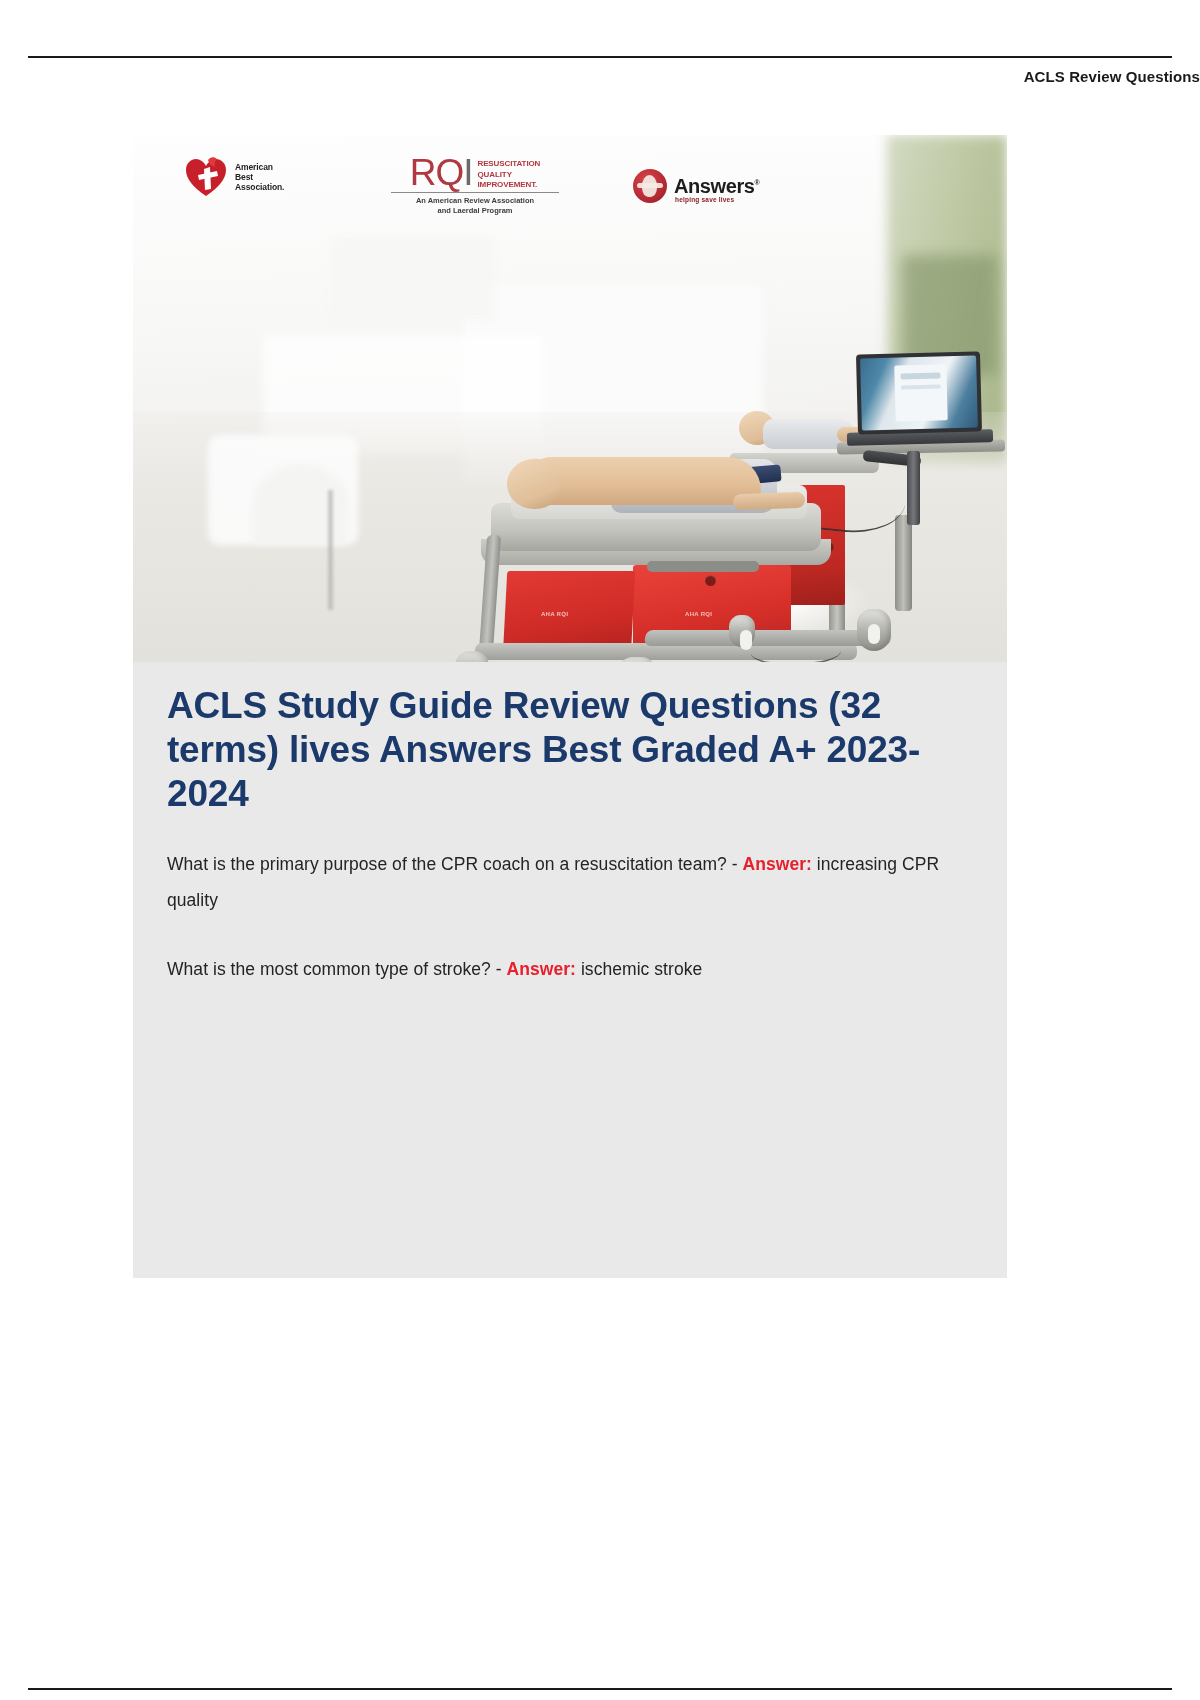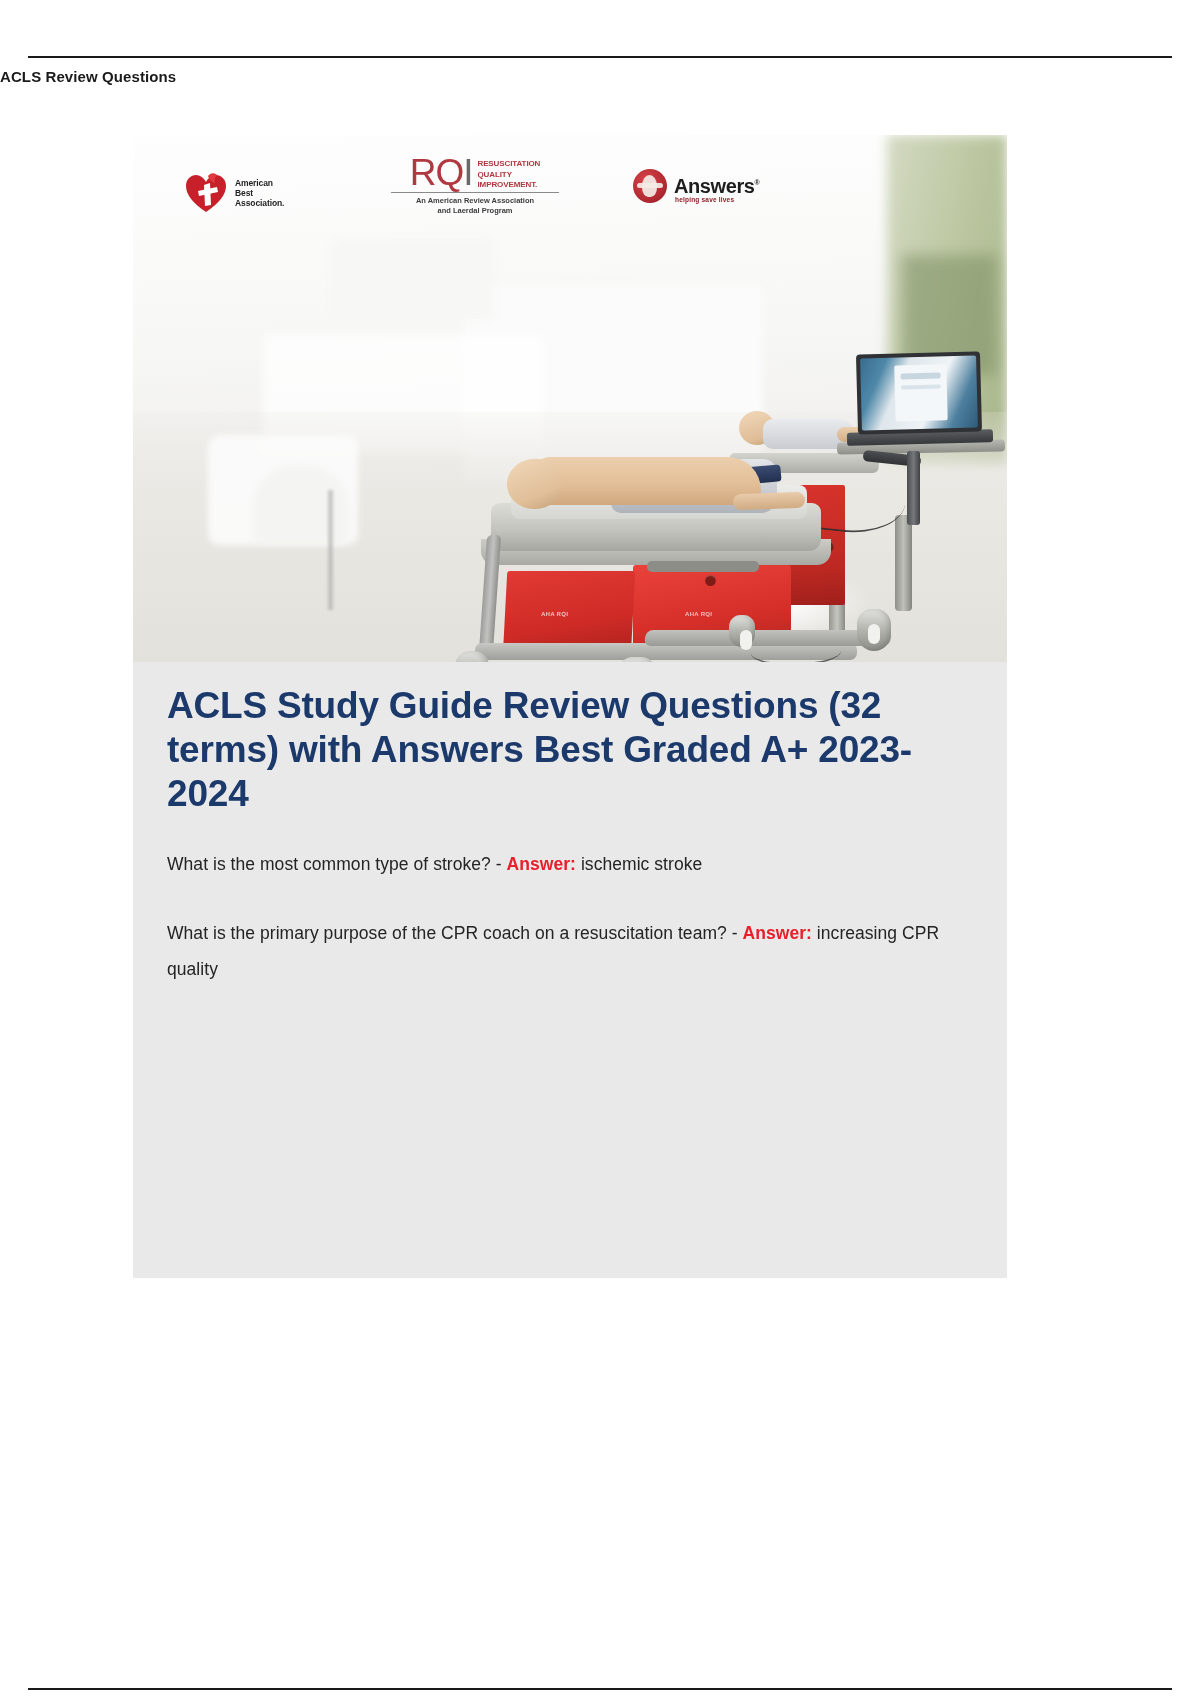--- a/index.html
+++ b/index.html
@@ -24,21 +24,21 @@
     background: #1a1a1a;
   }
   .page-rule.top { top: 56px; }
   .page-rule.bottom { top: 1688px; }
 
   .doc-header {
     position: absolute;
     top: 68px;
     left: 0;
     width: 1200px;
-    text-align: left;
+    text-align: right;
     font-size: 15px;
     font-weight: bold;
     color: #1a1a1a;
     letter-spacing: 0.1px;
   }
 
   
   .card {
     position: absolute;
     left: 133px;
@@ -134,21 +134,21 @@
   }
 
   
   .logos {
     position: absolute;
     top: 18px; left: 0;
     width: 874px;
     height: 90px;
     z-index: 6;
   }
-  .logo-aha { position: absolute; left: 52px; top: 20px; display: flex; align-items: center; }
+  .logo-aha { position: absolute; left: 52px; top: 4px; display: flex; align-items: center; }
   .aha-mark { width: 43px; height: 40px; position: relative; }
   .aha-text {
     margin-left: 7px;
     font-size: 8.5px;
     font-weight: bold;
     line-height: 1.18;
     color: #232323;
     letter-spacing: -0.1px;
   }
 
@@ -588,24 +588,24 @@
         </div>
       <div class="caster" style="left:424px; top:234px;">
           <div class="hub"></div>
         </div>
     </div>
   </div>
 
   <div class="card-body">
     <h1 class="doc-title">
       <span>ACLS Study Guide Review Questions (32</span>
-      <span>terms) with Answers Best Graded A+</span>
+      <span>terms) lives Answers Best Graded A+</span>
       <span>2023-2024</span>
     </h1>
 
+    <p class="qa"><span>What is the primary purpose of the CPR coach on a resuscitation team?</span><span class="dash"> - </span><span class="ans-label">Answer:</span><span> </span><span>increasing CPR quality</span></p>
+
     <p class="qa"><span>What is the most common type of stroke?</span><span class="dash"> - </span><span class="ans-label">Answer:</span><span> </span><span>ischemic stroke</span></p>
-
-    <p class="qa"><span>What is the primary purpose of the CPR coach on a resuscitation team?</span><span class="dash"> - </span><span class="ans-label">Answer:</span><span> </span><span>increasing CPR quality</span></p>
 
   </div>
 </div>
 
 <div class="page-rule bottom"></div>
 
 </body></html>

